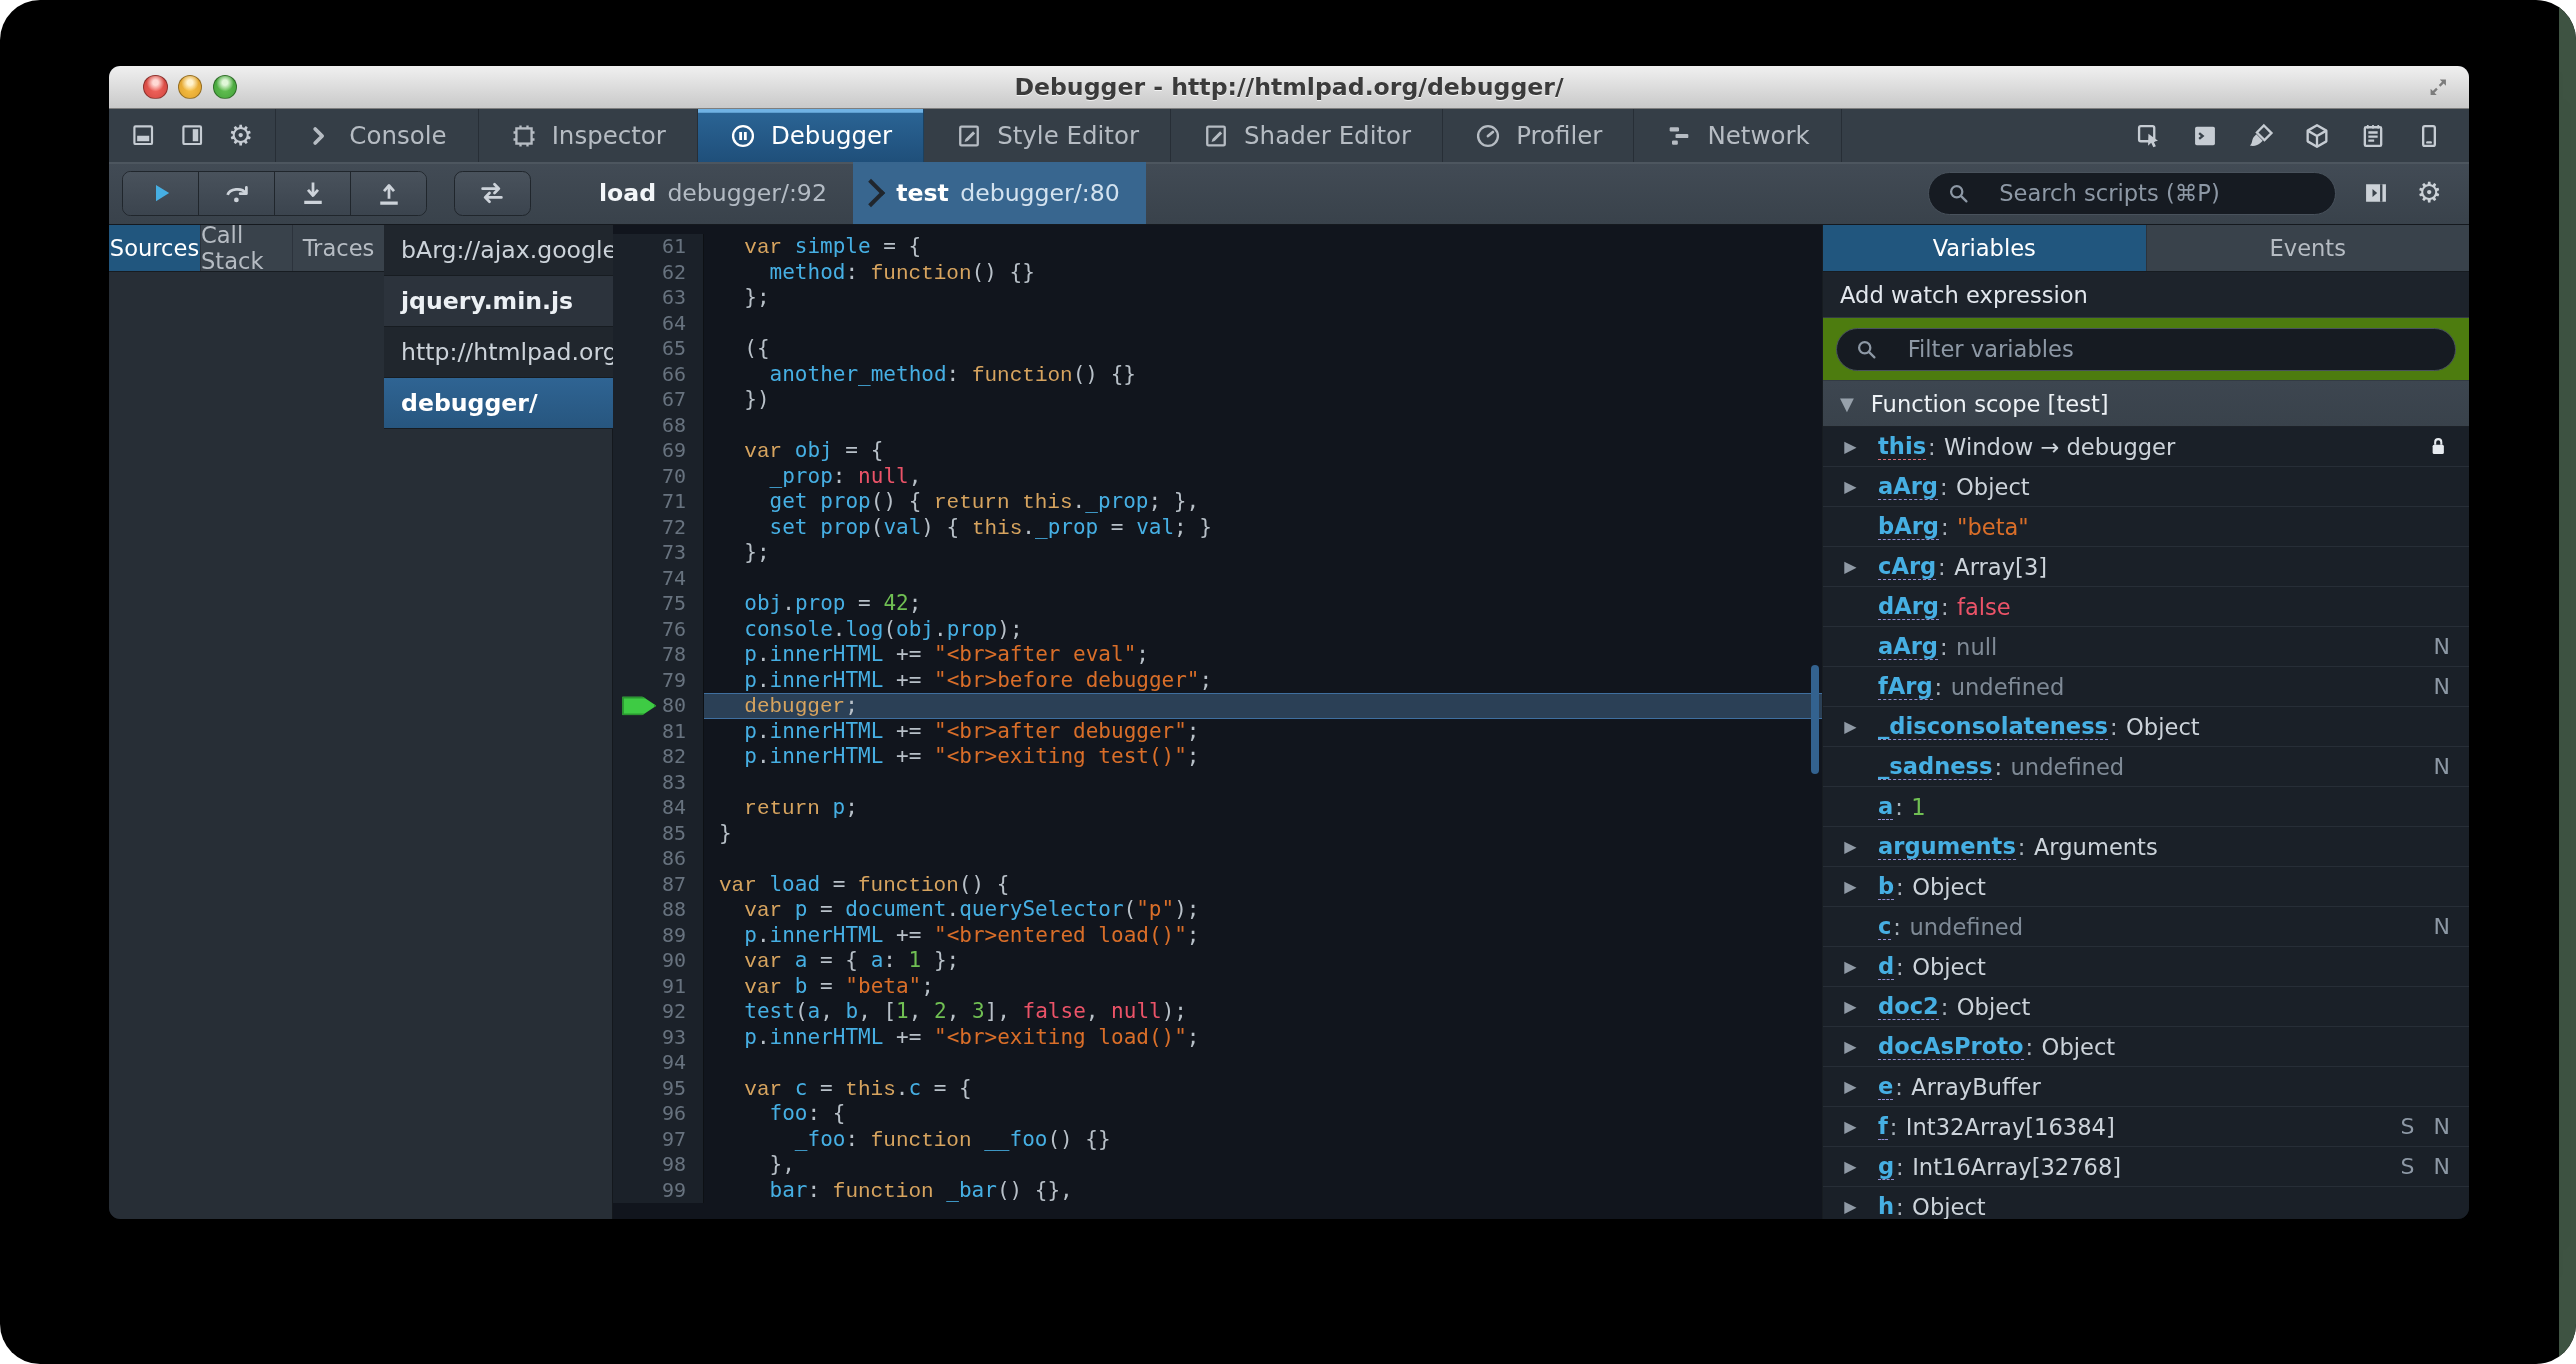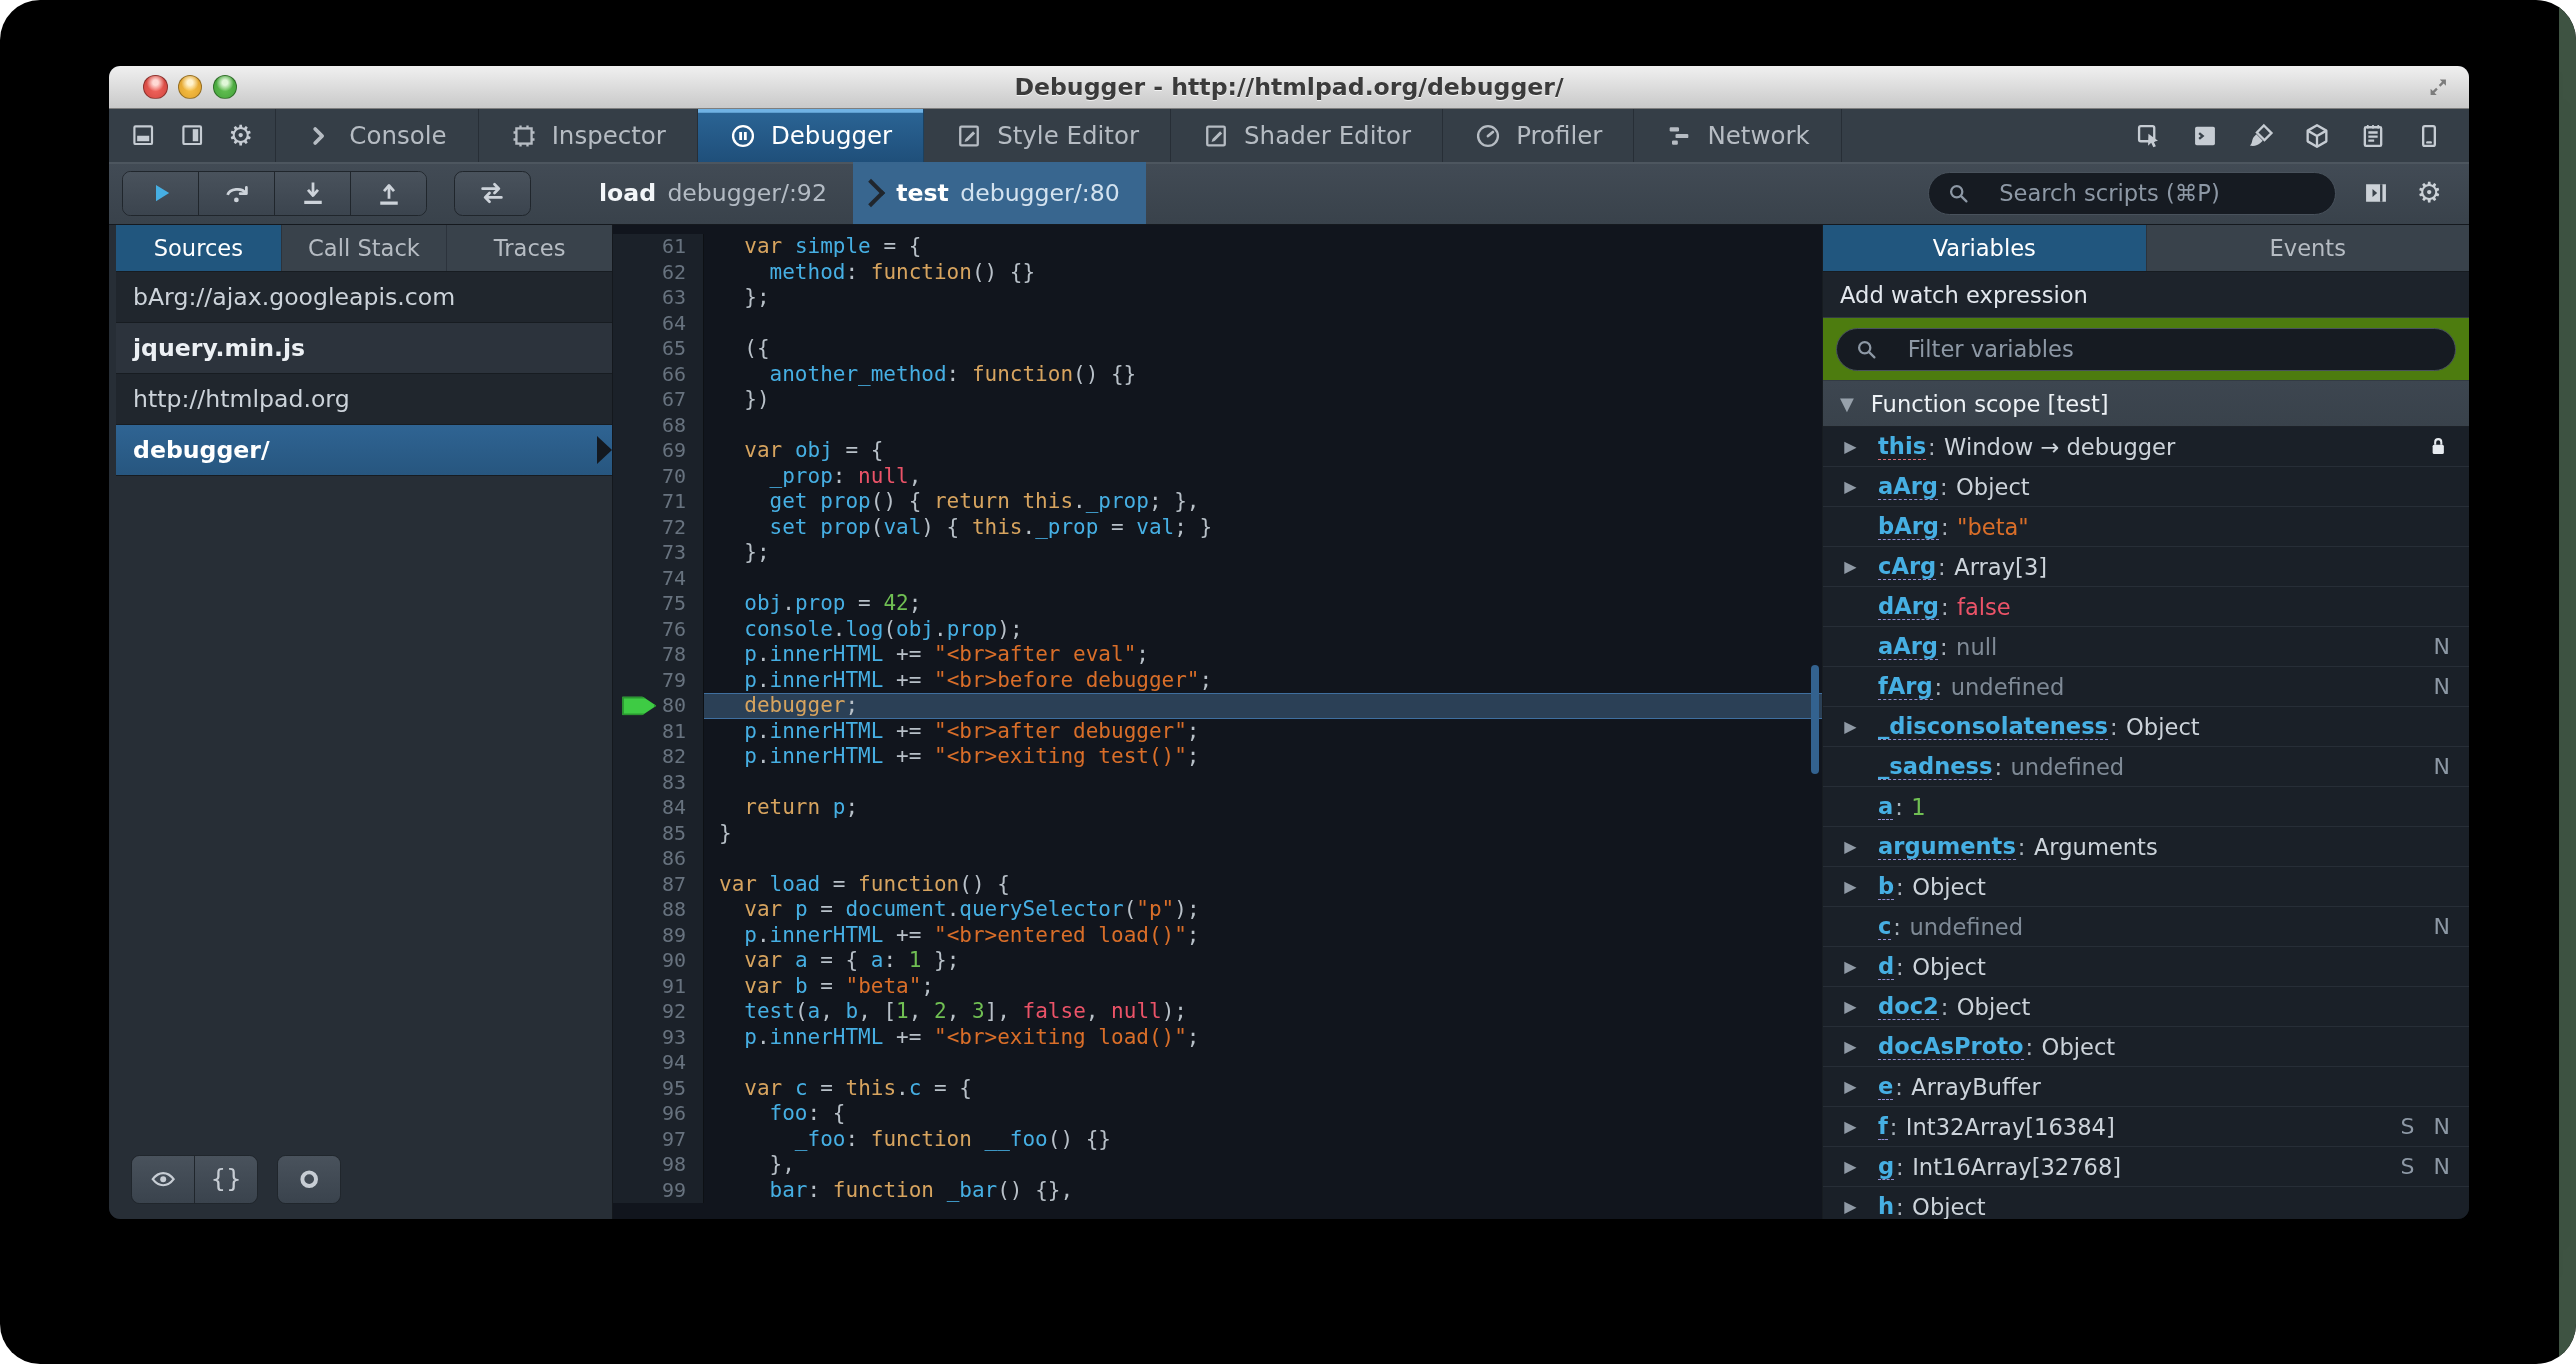--- a/index.html
+++ b/index.html
@@ -59,21 +59,21 @@
   .pill input::placeholder{color:#8d98a5;}
   .search-pill{width:408px;}
   .tool-icon-btn{color:#ccd2d8;}
   .tool-icon-btn svg,.tool-icon-btn .glyph{width:28px;height:28px;display:block;}
   .glyph{font-size:28px;line-height:28px;color:inherit;font-family:"DejaVu Sans",sans-serif;}
 
   
   .content{flex:1;display:flex;min-height:0;}
 
   
-  .sidebar{width:504px;flex:none;background:#272e36;border-right:1.9px solid #14181d;display:flex;flex-direction:column;box-sizing:border-box;padding-left:7px;}
+  .sidebar{width:504px;flex:none;background:#272e36;border-right:1.9px solid #14181d;display:flex;flex-direction:row;box-sizing:border-box;}
   .side-tabs{height:46px;flex:none;display:flex;background:#39424b;border-bottom:1.9px solid #171c21;}
   .side-tab{flex:1;display:flex;align-items:center;justify-content:center;font-size:22.6px;color:#b6bcc3;border-right:1.9px solid #2c333c;}
   .side-tab:last-child{border-right:none;}
   .side-tab.active{background:#21567e;color:#fff;}
   .src-row{height:51px;flex:none;display:flex;align-items:center;padding:0 17px;font-size:23.6px;border-bottom:1.9px solid #171c21;position:relative;box-sizing:border-box;}
   .src-row.group{background:#20262d;color:#ccd3da;}
   .src-row.file{background:#2c333c;color:#ecf0f4;font-weight:bold;}
   .src-row.sel{background:linear-gradient(#2f6493,#27567f);color:#fff;}
   .src-row.sel::after{content:'';position:absolute;right:0;top:50%;transform:translateY(-50%);border-left:15px solid #141920;border-top:14px solid transparent;border-bottom:14px solid transparent;}
   .sidebar-footer{margin-top:auto;display:flex;gap:19px;padding:0 0 15px 15px;align-items:center;}
@@ -86,21 +86,21 @@
 
   
   .editor{flex:1;position:relative;background:#11151d;overflow:hidden;}
   .lines{padding-top:9px;}
   .cm-line{display:flex;height:25.5px;line-height:25.5px;font-family:"DejaVu Sans Mono",monospace;font-size:21px;position:relative;}
   .ln{width:91px;flex:none;background:#1b2129;border-right:1.9px solid #0d1014;color:#68737f;text-align:right;padding-right:17px;box-sizing:border-box;font-size:20px;}
   .code{padding-left:15px;white-space:pre;color:#b8c0c8;}
   .cm-line.hl .code-bg{position:absolute;left:91px;right:0;top:0;bottom:0;background:#2b4056;border-top:1.9px solid #3f6f9f;border-bottom:1.9px solid #3f6f9f;box-sizing:border-box;}
   .cm-line.hl .code{position:relative;z-index:1;}
   .paused-arrow{position:absolute;left:9.4px;top:50%;transform:translateY(-50%);width:34px;height:19px;background:#3ecb44;clip-path:polygon(0 0,58% 0,100% 50%,58% 100%,0 100%);z-index:2;box-shadow:inset 0 0 0 1.9px #2a9630;}
-  .tk-k{color:#d7a45f;} .tk-i{color:#46afe3;} .tk-p{color:#b8c0c8;} .tk-s{color:#d96e29;} .tk-n{color:#70bf53;} .tk-x{color:#eb5368;}
+  .tk-k{color:#d7a45f;font-family:Liberation Mono, monospace;} .tk-i{color:#46afe3;} .tk-p{color:#b8c0c8;} .tk-s{color:#d96e29;} .tk-n{color:#70bf53;} .tk-x{color:#eb5368;}
   .ed-scrollbar{position:absolute;right:2.8px;top:440px;width:8.5px;height:109px;border-radius:4.7px;background:#33628f;}
 
   
   .varpanel{width:647px;flex:none;background:#1a2028;border-left:1.9px solid #171c21;display:flex;flex-direction:column;box-sizing:border-box;overflow:hidden;}
   .watch-row{height:45px;flex:none;background:#1d232b;border-bottom:1.9px solid #333b44;display:flex;align-items:center;padding:0 17px;font-size:22.6px;color:#e2e7ed;}
   .filter-strip{height:62px;flex:none;background:#4d7c0f;border-bottom:1.9px solid #333b44;display:flex;align-items:center;padding:0 13.2px;}
   .filter-pill{flex:1;}
   .scope-h{height:45px;flex:none;background:linear-gradient(#3d4650,#39424b);border-bottom:1.9px solid #1d2228;display:flex;align-items:center;gap:17px;padding:0 17px;font-size:22.6px;color:#eef2f6;}
   .scope-h .tri{color:#97a1ab;font-size:18px;}
   .var-row{height:40px;flex:none;display:flex;align-items:center;border-bottom:0.9px solid #272e37;padding-right:19px;font-size:22.6px;box-sizing:border-box;}

